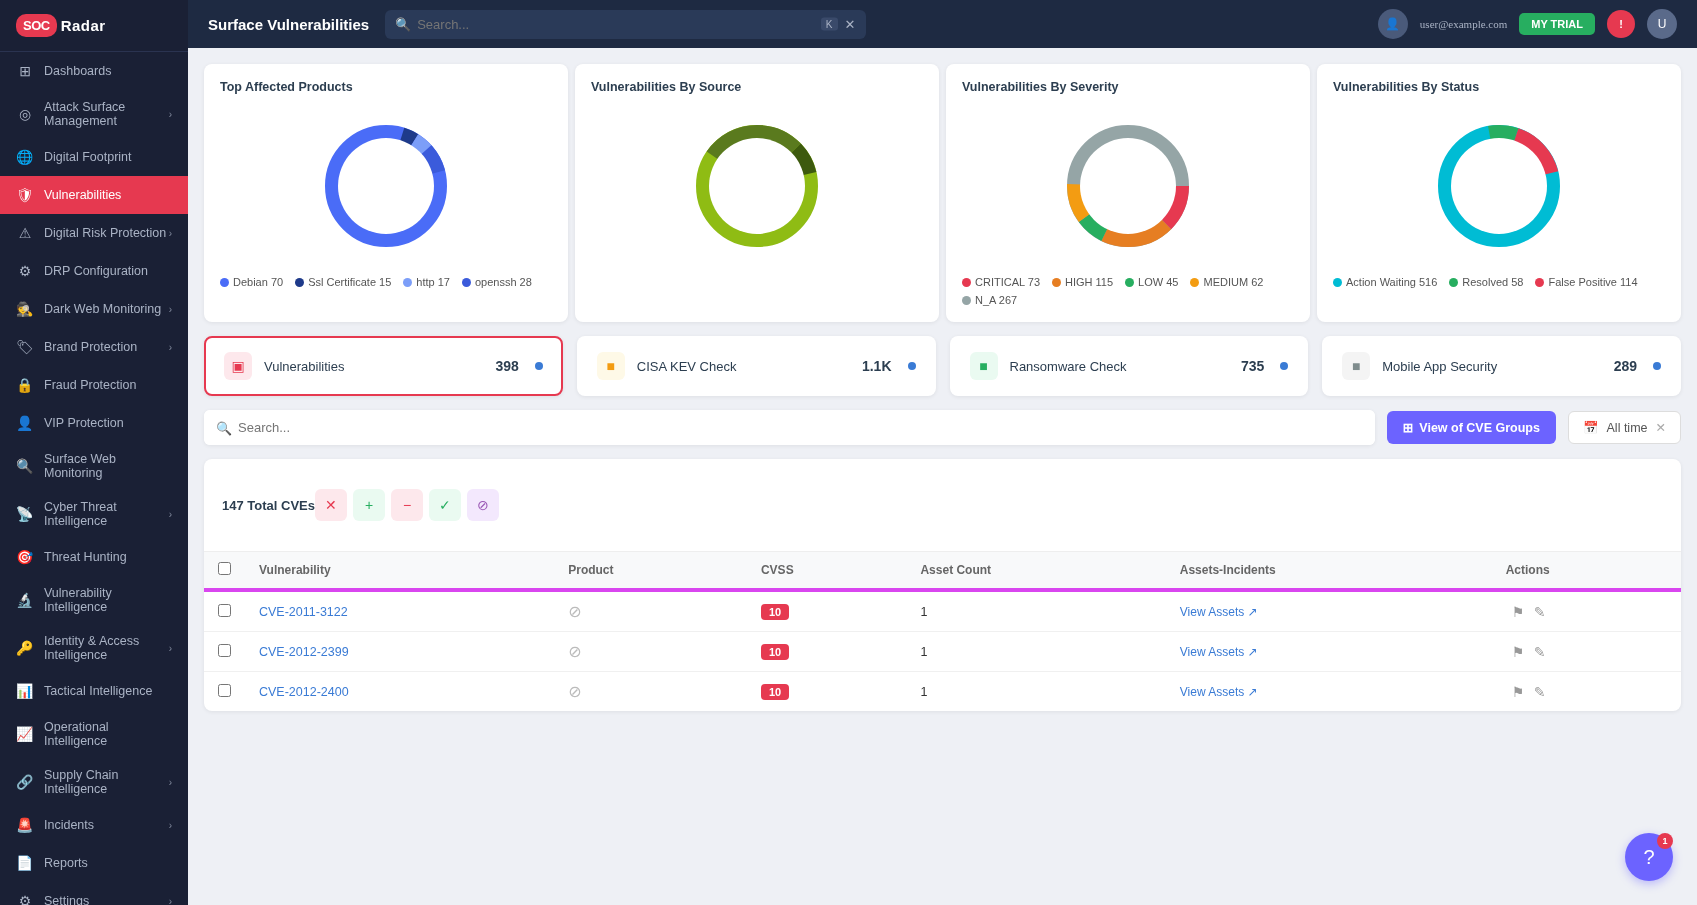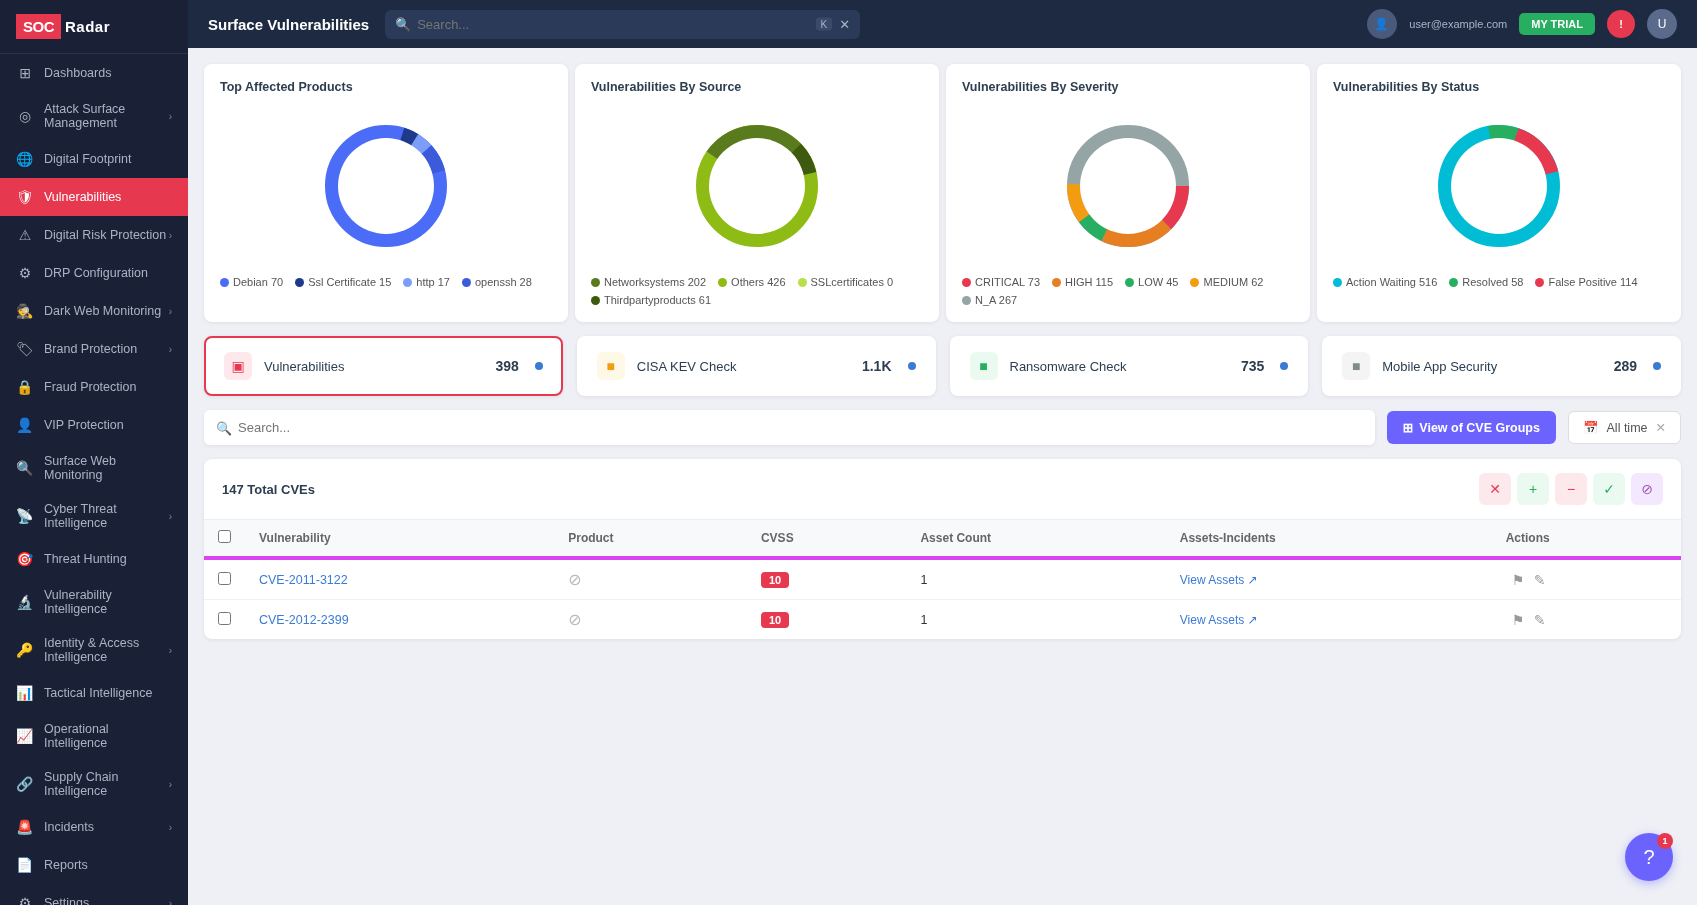--- a/index.html
+++ b/index.html
@@ -24,23 +24,23 @@
     .sidebar-logo {
       padding: 14px 16px;
       display: flex;
       align-items: center;
       border-bottom: 1px solid #2a3350;
     }
     .logo-box {
       background: #e63950;
       color: white;
       font-weight: 800;
-      font-size: 15px;
+      font-size: 13px;
       padding: 4px 7px;
-      border-radius: 0;
+      border-radius: 10px;
       letter-spacing: -0.5px;
     }
     .logo-text {
       color: white;
       font-weight: 700;
       font-size: 15px;
       margin-left: 4px;
       letter-spacing: 0.5px;
     }
 
@@ -163,21 +163,21 @@
       height: 28px;
       background: #e63950;
       border-radius: 50%;
       display: flex;
       align-items: center;
       justify-content: center;
       color: white;
       font-size: 11px;
       font-weight: 700;
     }
-    .topbar-user-info { color: #aab3c5; font-size: 11px; }
+    .topbar-user-info { color: #aab3c5; font-size: 11px; font-family: Liberation Serif, serif; }
 
     
     #content {
       flex: 1;
       overflow-y: auto;
       padding: 16px;
       background: #eef0f5;
     }
     #content::-webkit-scrollbar { width: 6px; }
     #content::-webkit-scrollbar-track { background: #eef0f5; }
@@ -332,22 +332,22 @@
     
     .table-card {
       background: white;
       border-radius: 8px;
       box-shadow: 0 1px 4px rgba(0,0,0,0.07);
       overflow: hidden;
     }
     .table-header {
       display: flex;
       align-items: center;
-      justify-content: space-between;
-      padding: 14px 18px;
+      justify-content: flex-start;
+      padding: 30px 18px;
       border-bottom: 1px solid #eee;
     }
     .table-total { font-size: 13px; font-weight: 600; color: #2c3e50; }
     .table-actions-row { display: flex; gap: 6px; }
     .tbl-action-btn {
       width: 32px;
       height: 32px;
       border-radius: 6px;
       display: flex;
       align-items: center;
@@ -634,38 +634,20 @@
 
       <div class="chart-card">
         <div class="chart-card-title">Vulnerabilities By Source</div>
         <div class="chart-container">
           <svg width="140" height="140" viewBox="0 0 140 140" class="donut">
             <circle cx="70" cy="70" r="50" fill="none" stroke="#8fbc14" stroke-width="22"></circle>
             <circle cx="70" cy="70" r="50" fill="none" stroke="#5a7a1e" stroke-width="22" stroke-dasharray="88.5 301.6" stroke-dashoffset="-186.8"></circle>
             <circle cx="70" cy="70" r="50" fill="none" stroke="#3d5a0e" stroke-width="22" stroke-dasharray="26.7 301.6" stroke-dashoffset="-275.3"></circle>
             <circle cx="70" cy="70" r="48" fill="white"></circle>
           </svg>
-        </div>
-        <div class="chart-legend">
-          <div class="legend-item">
-              <span class="legend-dot" style="background:#5a7a1e"></span>
-              <span>Networksystems 202</span>
-            </div>
-          <div class="legend-item">
-              <span class="legend-dot" style="background:#8fbc14"></span>
-              <span>Others 426</span>
-            </div>
-          <div class="legend-item">
-              <span class="legend-dot" style="background:#b8e04a"></span>
-              <span>SSLcertificates 0</span>
-            </div>
-          <div class="legend-item">
-              <span class="legend-dot" style="background:#3d5a0e"></span>
-              <span>Thirdpartyproducts 61</span>
-            </div>
         </div>
       </div>
 
       <div class="chart-card">
         <div class="chart-card-title">Vulnerabilities By Severity</div>
         <div class="chart-container">
           <svg width="140" height="140" viewBox="0 0 140 140" class="donut">
             <circle cx="70" cy="70" r="50" fill="none" stroke="#95a5a6" stroke-width="22"></circle>
             <circle cx="70" cy="70" r="50" fill="none" stroke="#e63950" stroke-width="22" stroke-dasharray="39.2 301.6" stroke-dashoffset="0"></circle>
             <circle cx="70" cy="70" r="50" fill="none" stroke="#e67e22" stroke-width="22" stroke-dasharray="61.8 301.6" stroke-dashoffset="-39.2"></circle>
@@ -837,20 +819,40 @@
     </td>
     <td>1</td>
     <td>
       <a href="#" class="view-assets-link">View Assets ↗</a>
     </td>
     <td>
       <span class="action-icon">⚑</span>
       <span class="action-icon">✎</span>
     </td>
   </tr>
+            <tr>
+    <td class="checkbox-cell">
+      <input type="checkbox" style="">
+    </td>
+    <td>
+      <a href="#" class="cve-link">CVE-2012-2400</a>
+    </td>
+    <td><span class="no-product-icon">⊘</span></td>
+    <td>
+      <span class="cvss-badge">10</span>
+    </td>
+    <td>1</td>
+    <td>
+      <a href="#" class="view-assets-link">View Assets ↗</a>
+    </td>
+    <td>
+      <span class="action-icon">⚑</span>
+      <span class="action-icon">✎</span>
+    </td>
+  </tr>
           </tbody>
       </table>
     </div>
 
   </div>
 </div>
 
 <div class="chat-btn" style="position:fixed;">
   <span>?</span>
   <span class="chat-btn-badge">1</span>

